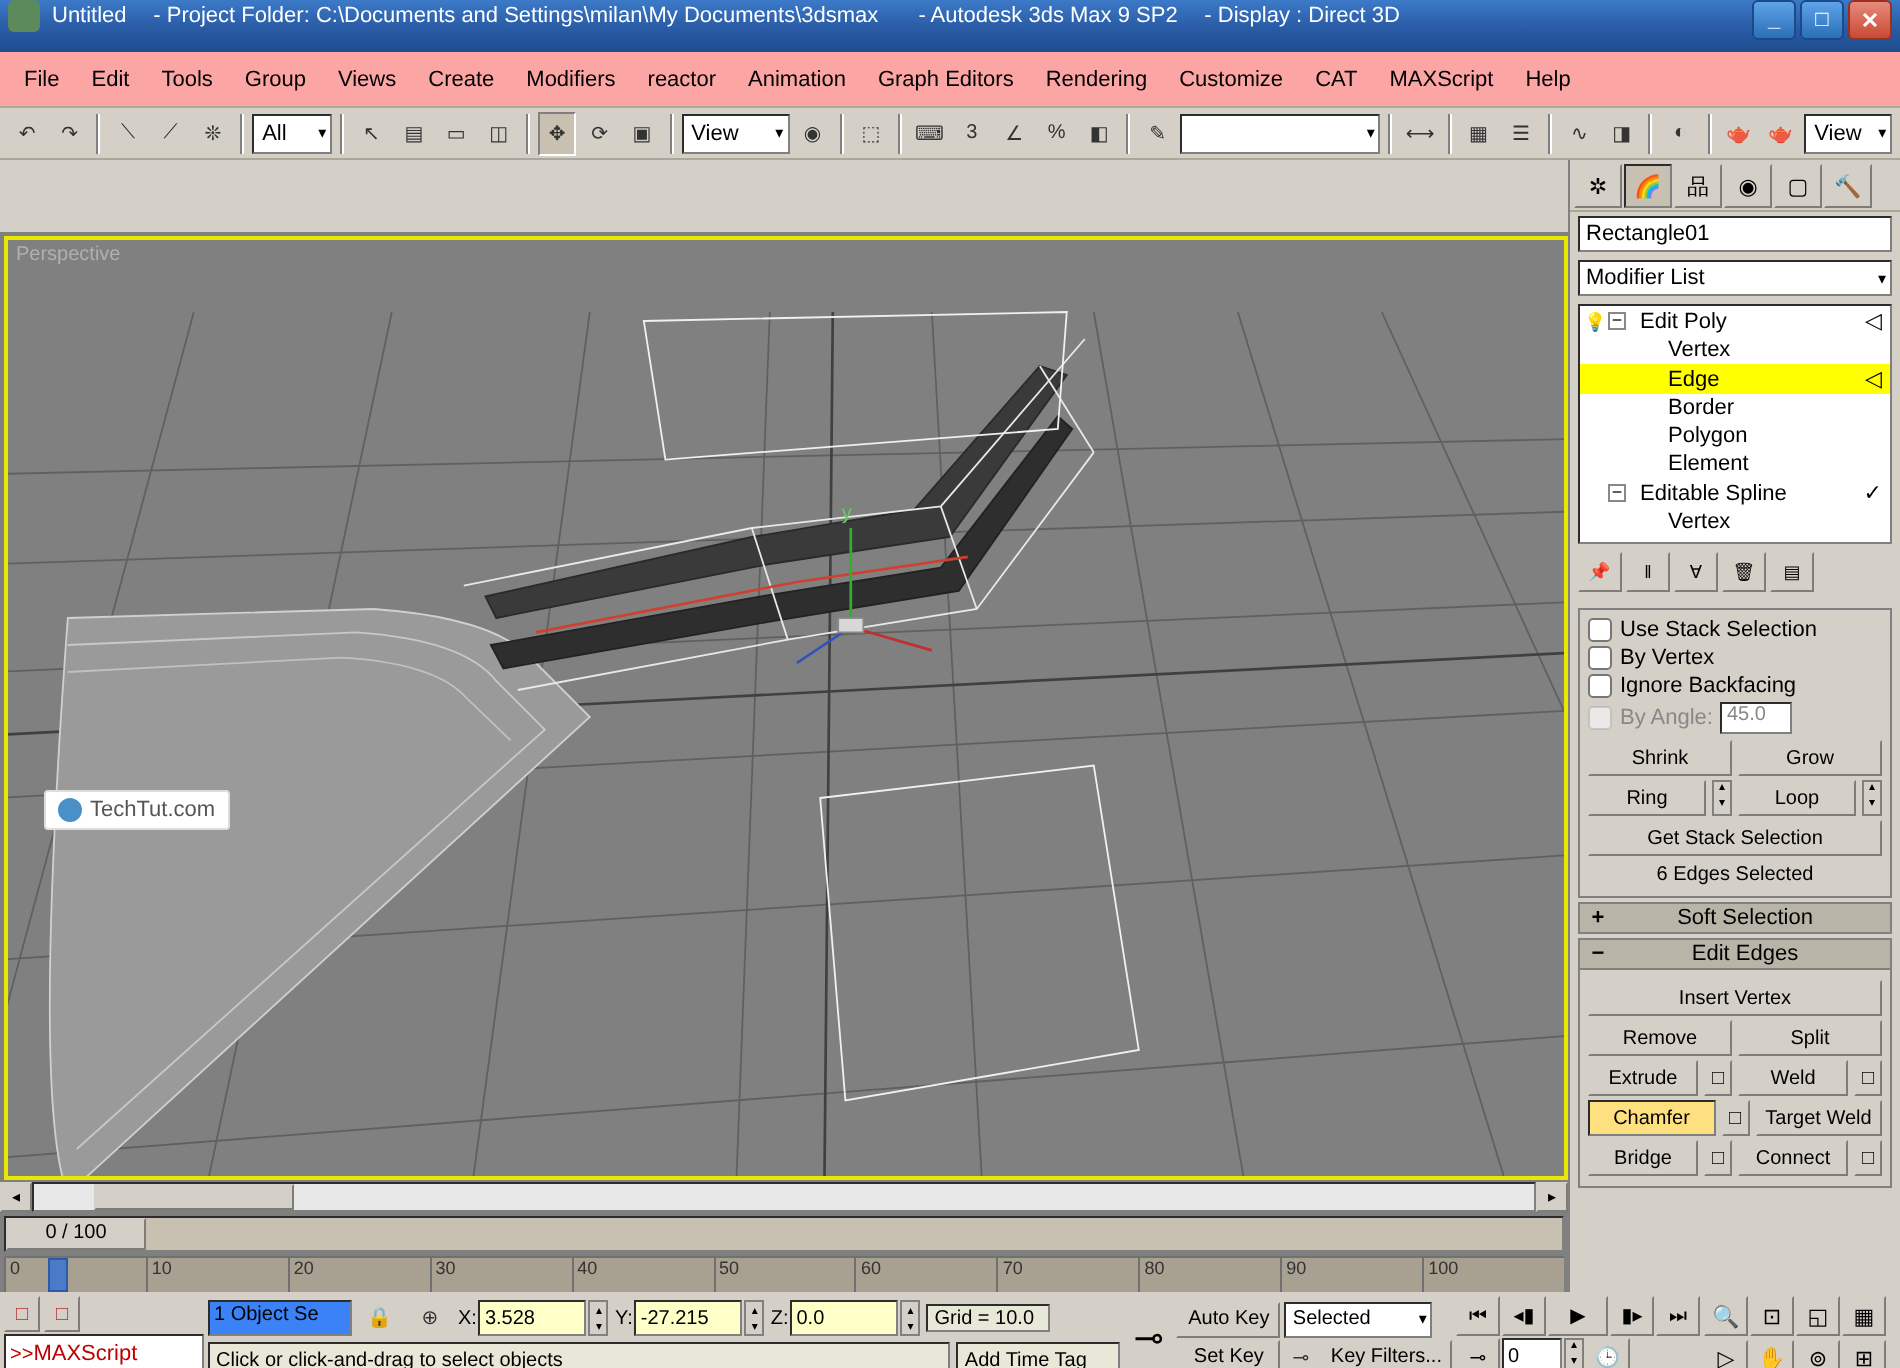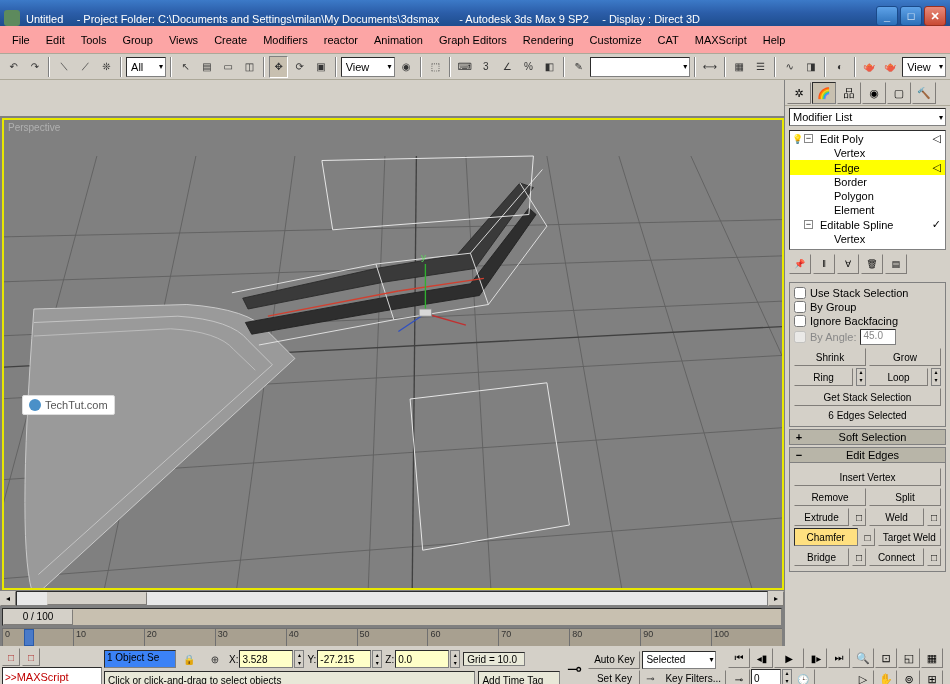--- a/index.html
+++ b/index.html
@@ -1,19 +1,19 @@
 <!DOCTYPE html>
 <html><head>
 <meta charset="utf-8">
 <style>
 * { margin: 0; padding: 0; box-sizing: border-box; font-family: "Tahoma", "MS Sans Serif", sans-serif; font-size: 11px; }
 body { width: 950px; height: 684px; background: #d4d0c8; overflow: hidden; }
 
 
-.titlebar { height: 26px; background: linear-gradient(to bottom, #3c7ac8 0%, #2b5da8 50%, #1e4d8e 100%); display: flex; align-items: flex-end; padding: 0 4px; color: #fff; }
+.titlebar { height: 26px; background: linear-gradient(to bottom, #3c7ac8 0%, #2b5da8 50%, #1e4d8e 100%); display: flex; align-items: flex-start; padding: 0 4px; color: #fff; }
 .titlebar .appicon { width: 16px; height: 16px; background: #5d8a5d; border-radius: 3px; margin-right: 6px; flex-shrink:0; }
 .titlebar .title { flex: 1; white-space: nowrap; overflow: hidden; font-size: 12px; }
 .titlebar .winbtns { display: flex; gap: 2px; }
 .titlebar .winbtn { width: 22px; height: 20px; background: linear-gradient(to bottom,#5ea2e8,#2b6fb8); border: 1px solid #1a4a8a; border-radius: 3px; display:flex; align-items:center; justify-content:center; color:#fff; font-weight:bold; }
 .titlebar .winbtn.close { background: linear-gradient(to bottom,#e88a7a,#c84a34); border-color:#9a3020; }
 
 
 .menubar { height: 28px; background: #fca5a5; display: flex; align-items: center; padding: 0 4px; border-bottom: 1px solid #aca899; }
 .menubar .menuitem { padding: 2px 8px; cursor: default; }
 
@@ -285,20 +285,21 @@
 
   <div class="rightpanel">
     <div class="cmdpanel-tabs">
       <div class="tab">✲</div>
       <div class="tab active">🌈</div>
       <div class="tab">品</div>
       <div class="tab">◉</div>
       <div class="tab">▢</div>
       <div class="tab">🔨</div>
     </div>
+    <div class="panel-field">Rectangle01</div>
     <div class="panel-field drop">Modifier List</div>
 
     <div class="mod-stack">
       <div class="row">
           <span class="bulb">💡</span>
           <span class="exp">−</span>
           <span>Edit Poly</span>
           <span style="margin-left:auto">◁</span>
         </div>
       <div class="row sub">Vertex</div>
@@ -324,21 +325,21 @@
       <div class="sbtn">▤</div>
     </div>
 
     <div class="rollout-body" style="border-top:1px solid #808080; margin-top:6px;">
       <div class="chk">
           <input type="checkbox" style="">
           <span>Use Stack Selection</span>
         </div>
       <div class="chk">
           <input type="checkbox" style="">
-          <span>By Group</span>
+          <span>By Vertex</span>
         </div>
       <div class="chk">
           <input type="checkbox" style="">
           <span>Ignore Backfacing</span>
         </div>
       <div class="chk dis">
           <input type="checkbox" disabled="" style="">
           <span>By Angle:</span>
           <span class="mini-spinner-input">45.0</span>
         </div>

